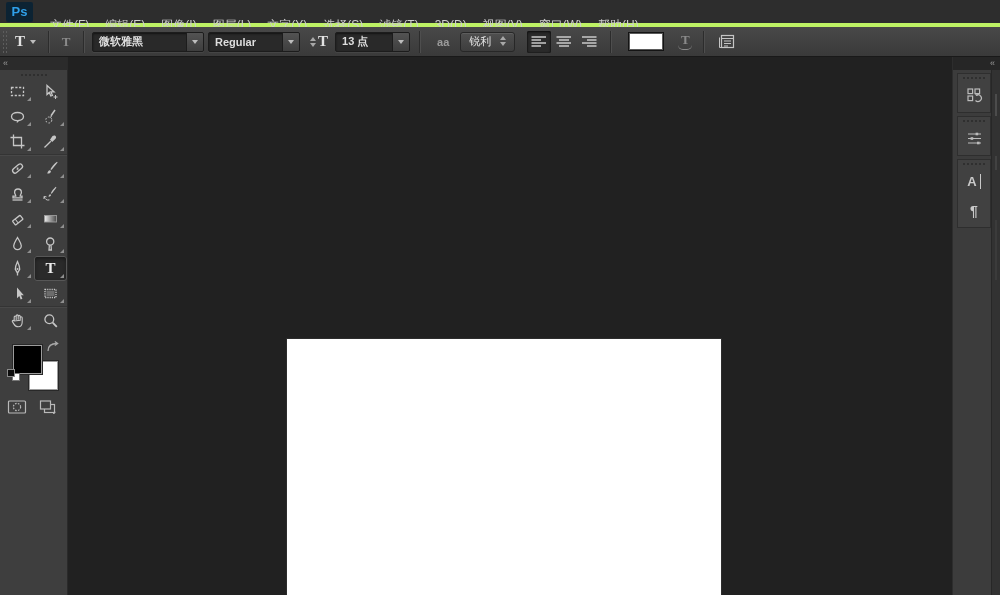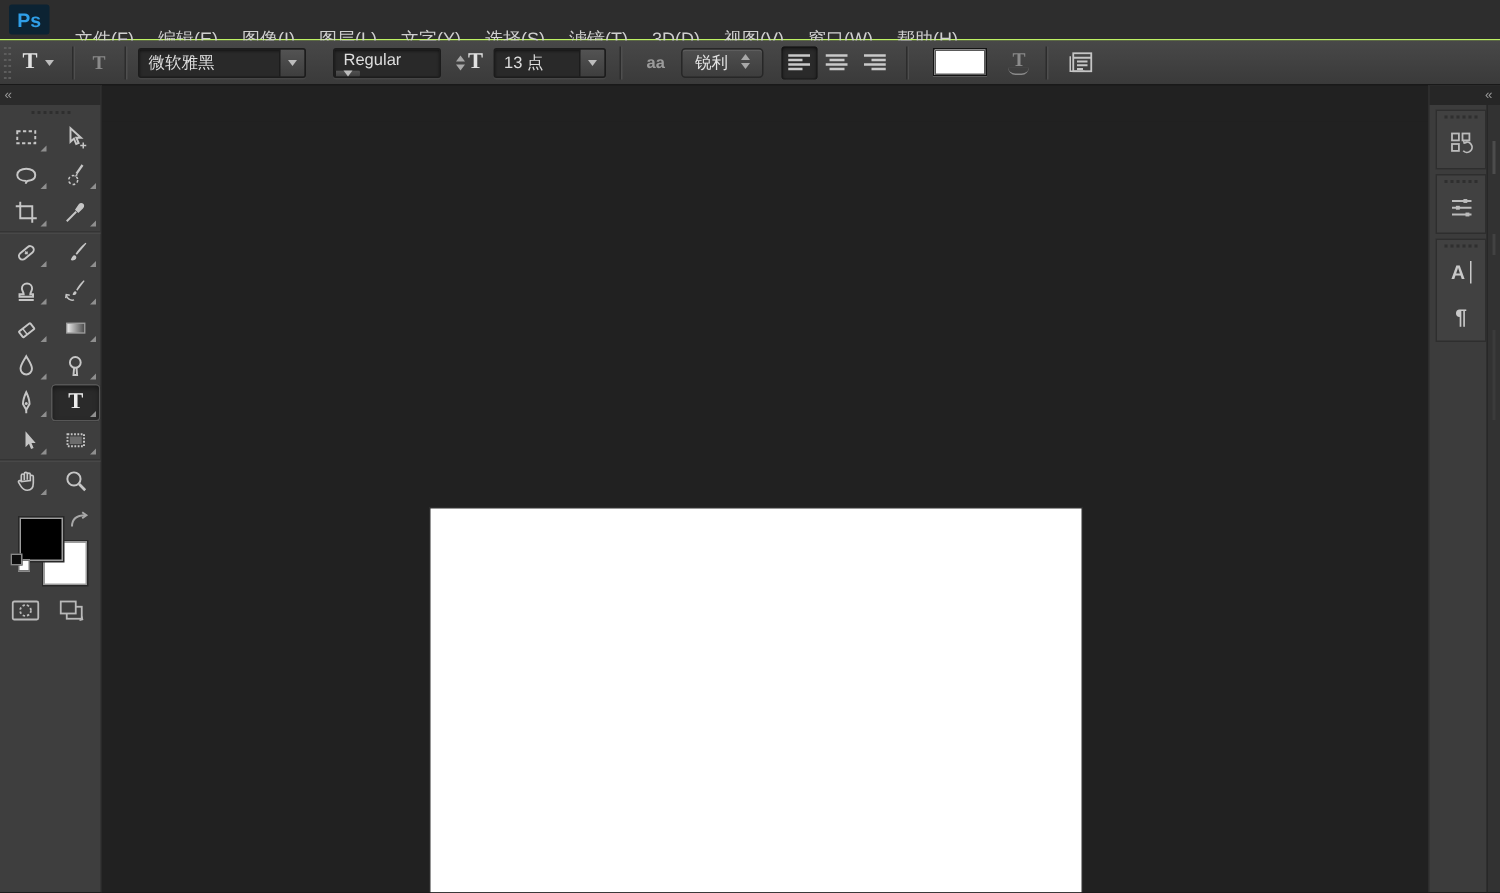--- a/index.html
+++ b/index.html
@@ -2,21 +2,21 @@
 <html><head>
 <meta charset="utf-8">
 <style>
   * { margin:0; padding:0; box-sizing:border-box; }
   body { background:#111; font-family:"Liberation Sans","DejaVu Sans",sans-serif; }
   .screen { position:relative; width:1000px; height:595px; background:#212121; overflow:hidden;
             font-family:"Liberation Sans","DejaVu Sans",sans-serif; user-select:none; }
 
   
   .menu-bar { position:absolute; top:0; left:0; right:0; height:27px; background:#2d2d2d;
-              border-bottom:1px solid #bef264; display:flex; align-items:center;
+              border-bottom:4px solid #bef264; display:flex; align-items:center;
               font-size:12px; color:#cfcfcf;text-align:right; }
   .logo { width:27px; height:20px; margin:0 9px 0 6px; background:#0c2333; color:#2f9fe8;
           font-weight:bold; font-size:13px; display:flex; align-items:center; justify-content:center;
           border-radius:2px; }
   .menu-item { padding:16px 8px; height:27px; line-height:27px; cursor:default; white-space:nowrap; }
 
   
   .options-bar { position:absolute; top:27px; left:0; right:0; height:30px;
                  background:linear-gradient(#484848,#3a3a3a); border-bottom:1px solid #191919;
                  display:flex; align-items:center; font-size:11px; color:#d2d2d2; }
@@ -27,26 +27,26 @@
   .tool-preset { display:flex; align-items:center; gap:5px; padding:0 7px; height:24px; border-radius:2px; }
   .ticon { font-family:"Liberation Serif","DejaVu Serif",serif; font-weight:bold; font-size:15px; color:#e2e2e2; line-height:1; }
   .ticon.dim { color:#8a8a8a; font-size:13px; }
   .arr-down { width:0; height:0; border-left:3.5px solid transparent; border-right:3.5px solid transparent;
               border-top:4px solid #bdbdbd; }
   .orient-icon { width:24px; text-align:center; position:relative; }
 
   .combo { height:20px; display:flex; align-items:stretch; background:#292929;
            border:1px solid #1c1c1c; border-radius:2px;
            box-shadow:inset 0 1px 2px rgba(0,0,0,.55), 0 1px 0 rgba(255,255,255,.05); }
-  .combo .val { display:flex; align-items:center; padding:0 6px; flex:1; color:#dedede; white-space:nowrap; overflow:hidden; }
+  .combo .val { display:flex; align-items:center; padding:0 6px; flex:1; color:#dedede; white-space:nowrap; overflow:hidden;font-weight:bold; }
   .combo .dd { width:17px; display:flex; align-items:center; justify-content:center;
                background:linear-gradient(#535353,#3e3e3e); border-left:1px solid #1c1c1c;
                border-radius:0 1px 1px 0; }
   .combo.family { width:112px; margin-left:3px; }
-  .combo.style  { width:72px;  margin-left:18px;flex-direction:column; }
+  .combo.style  { width:92px;  margin-left:4px; }
   .combo.size   { width:75px;  margin-left:7px; }
 
   .size-icon { display:flex; align-items:flex-end; gap:2px; margin-left:10px; }
   .ud-arrows { display:flex; flex-direction:column; gap:2px; margin-bottom:2px; }
   .ud-arrows i { display:block; width:0; height:0; border-left:3px solid transparent; border-right:3px solid transparent; }
   .ud-arrows .up { border-bottom:4px solid #a8a8a8; }
   .ud-arrows .dn { border-top:4px solid #a8a8a8; }
 
   .aa-icon { margin-left:12px; color:#9b9b9b; font-size:11px; font-weight:bold; letter-spacing:0;text-align:center; }
 

